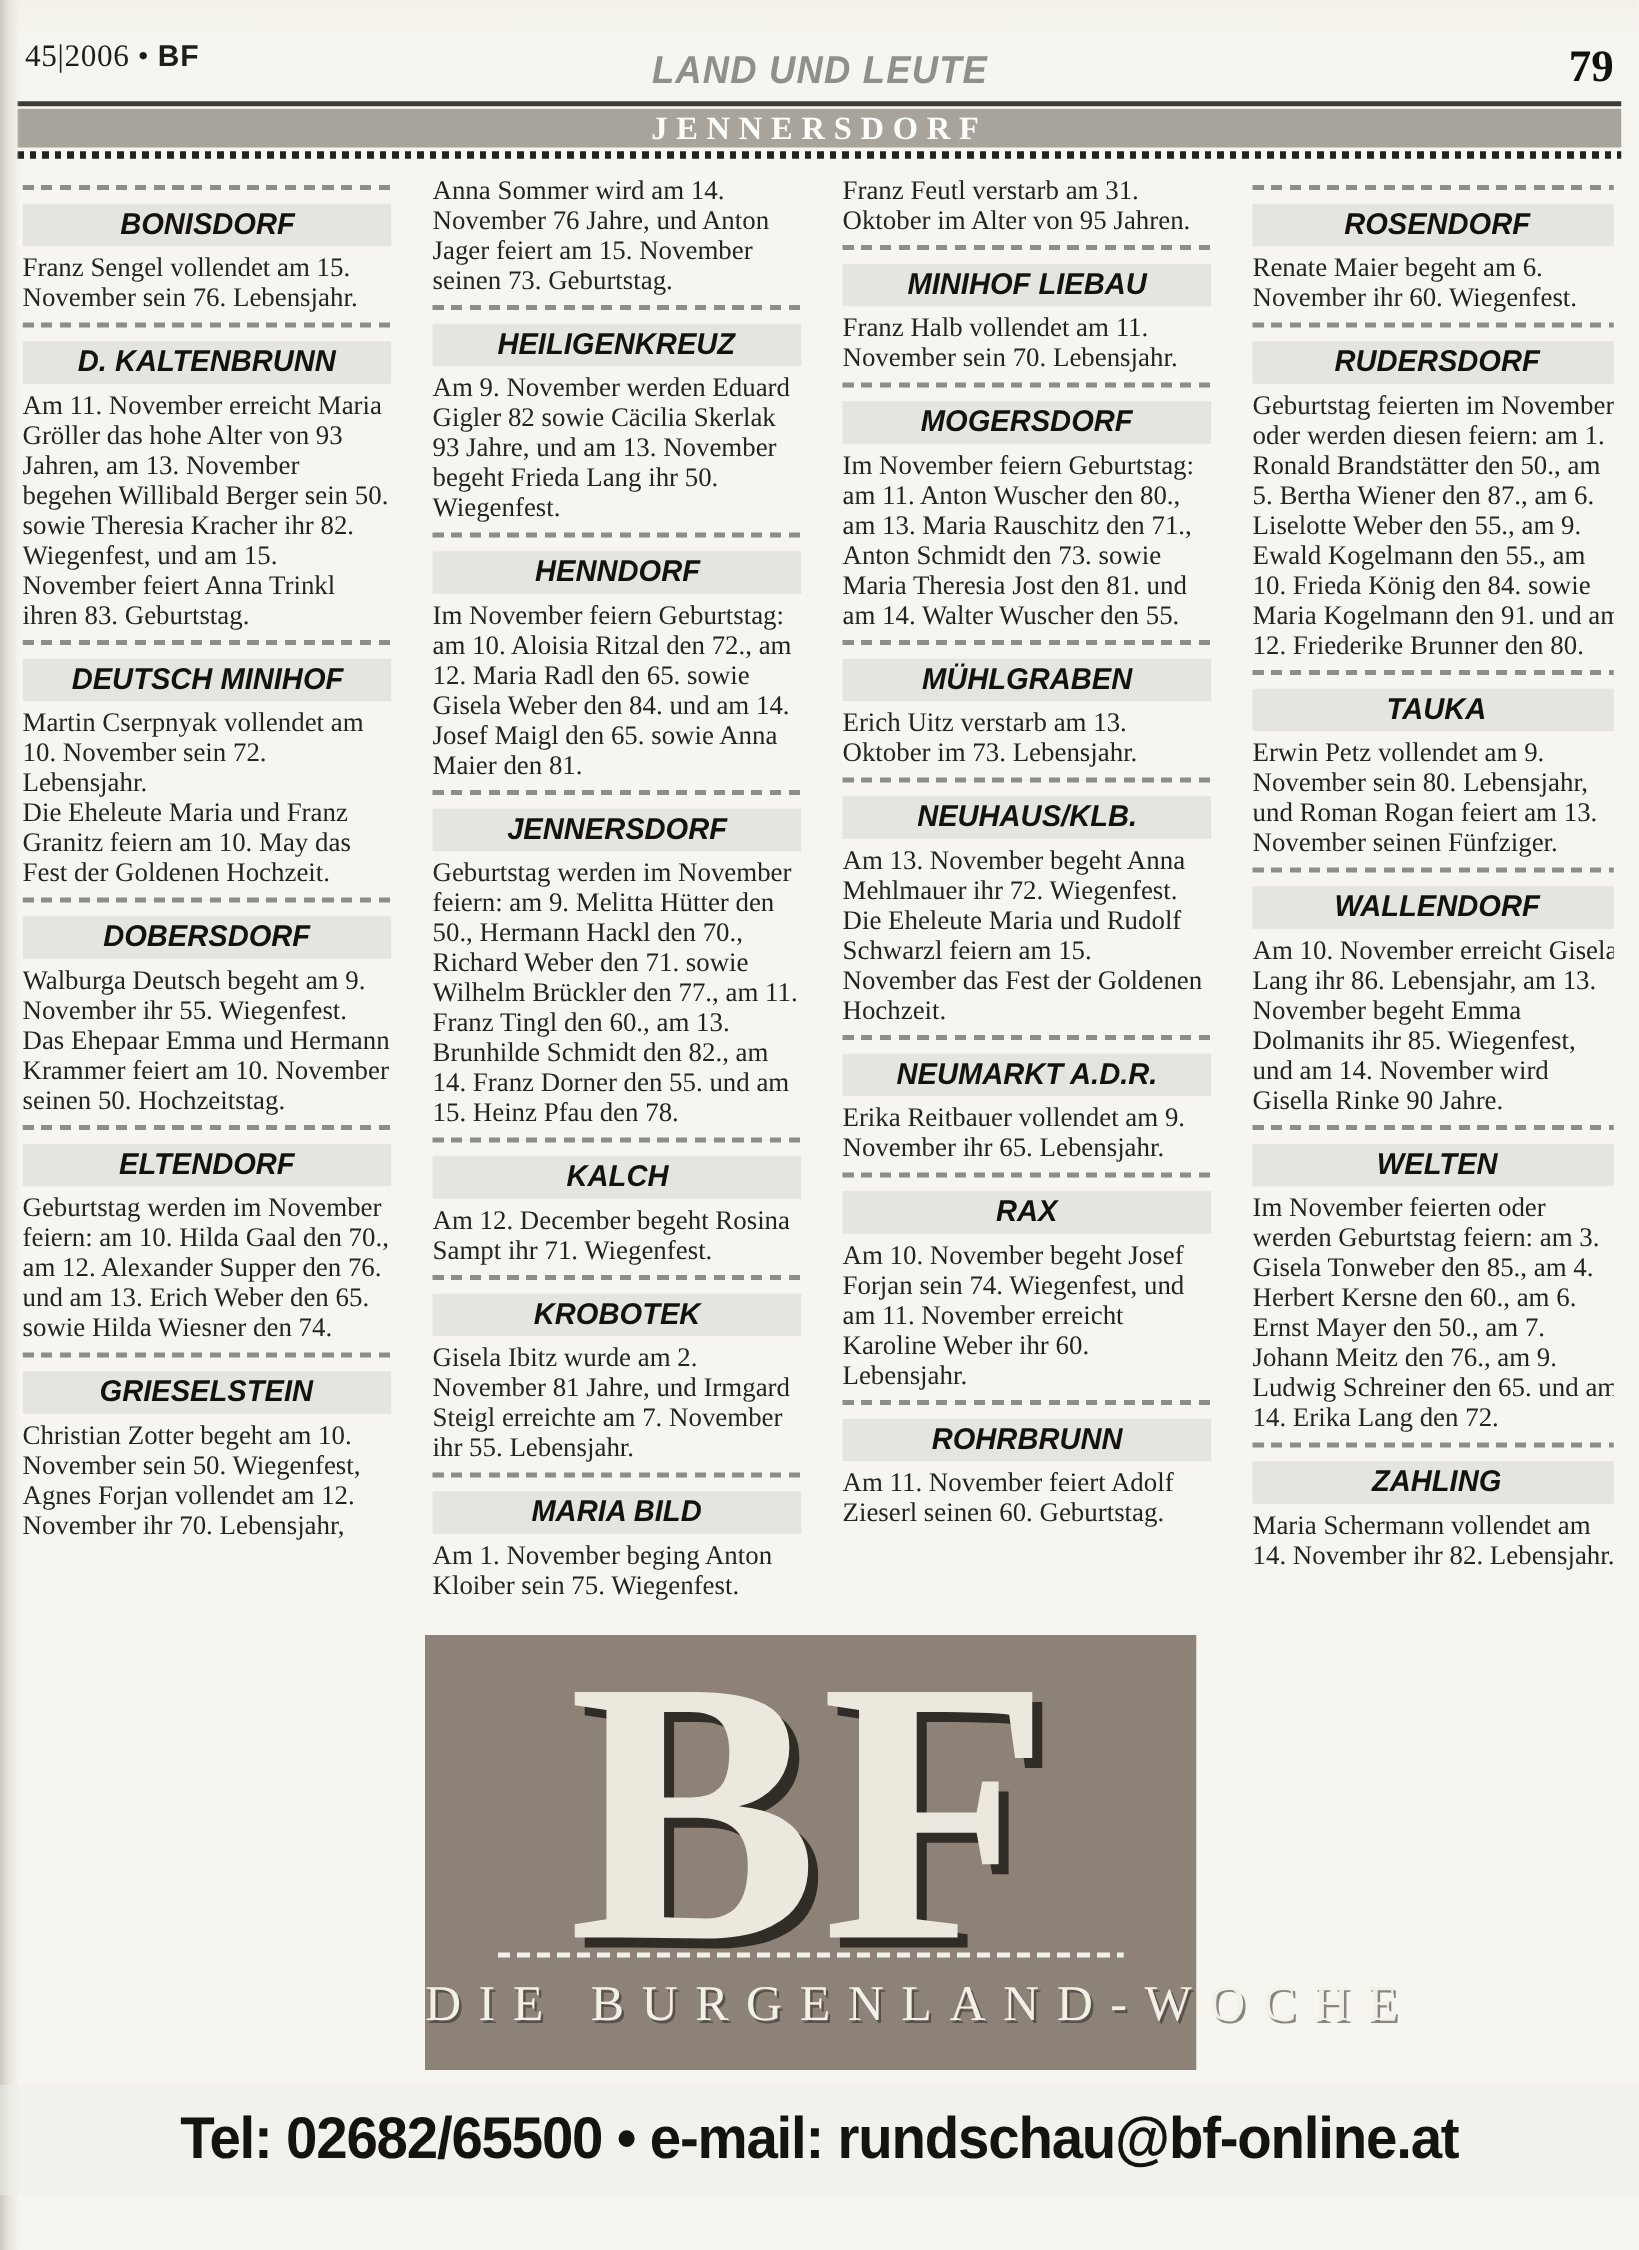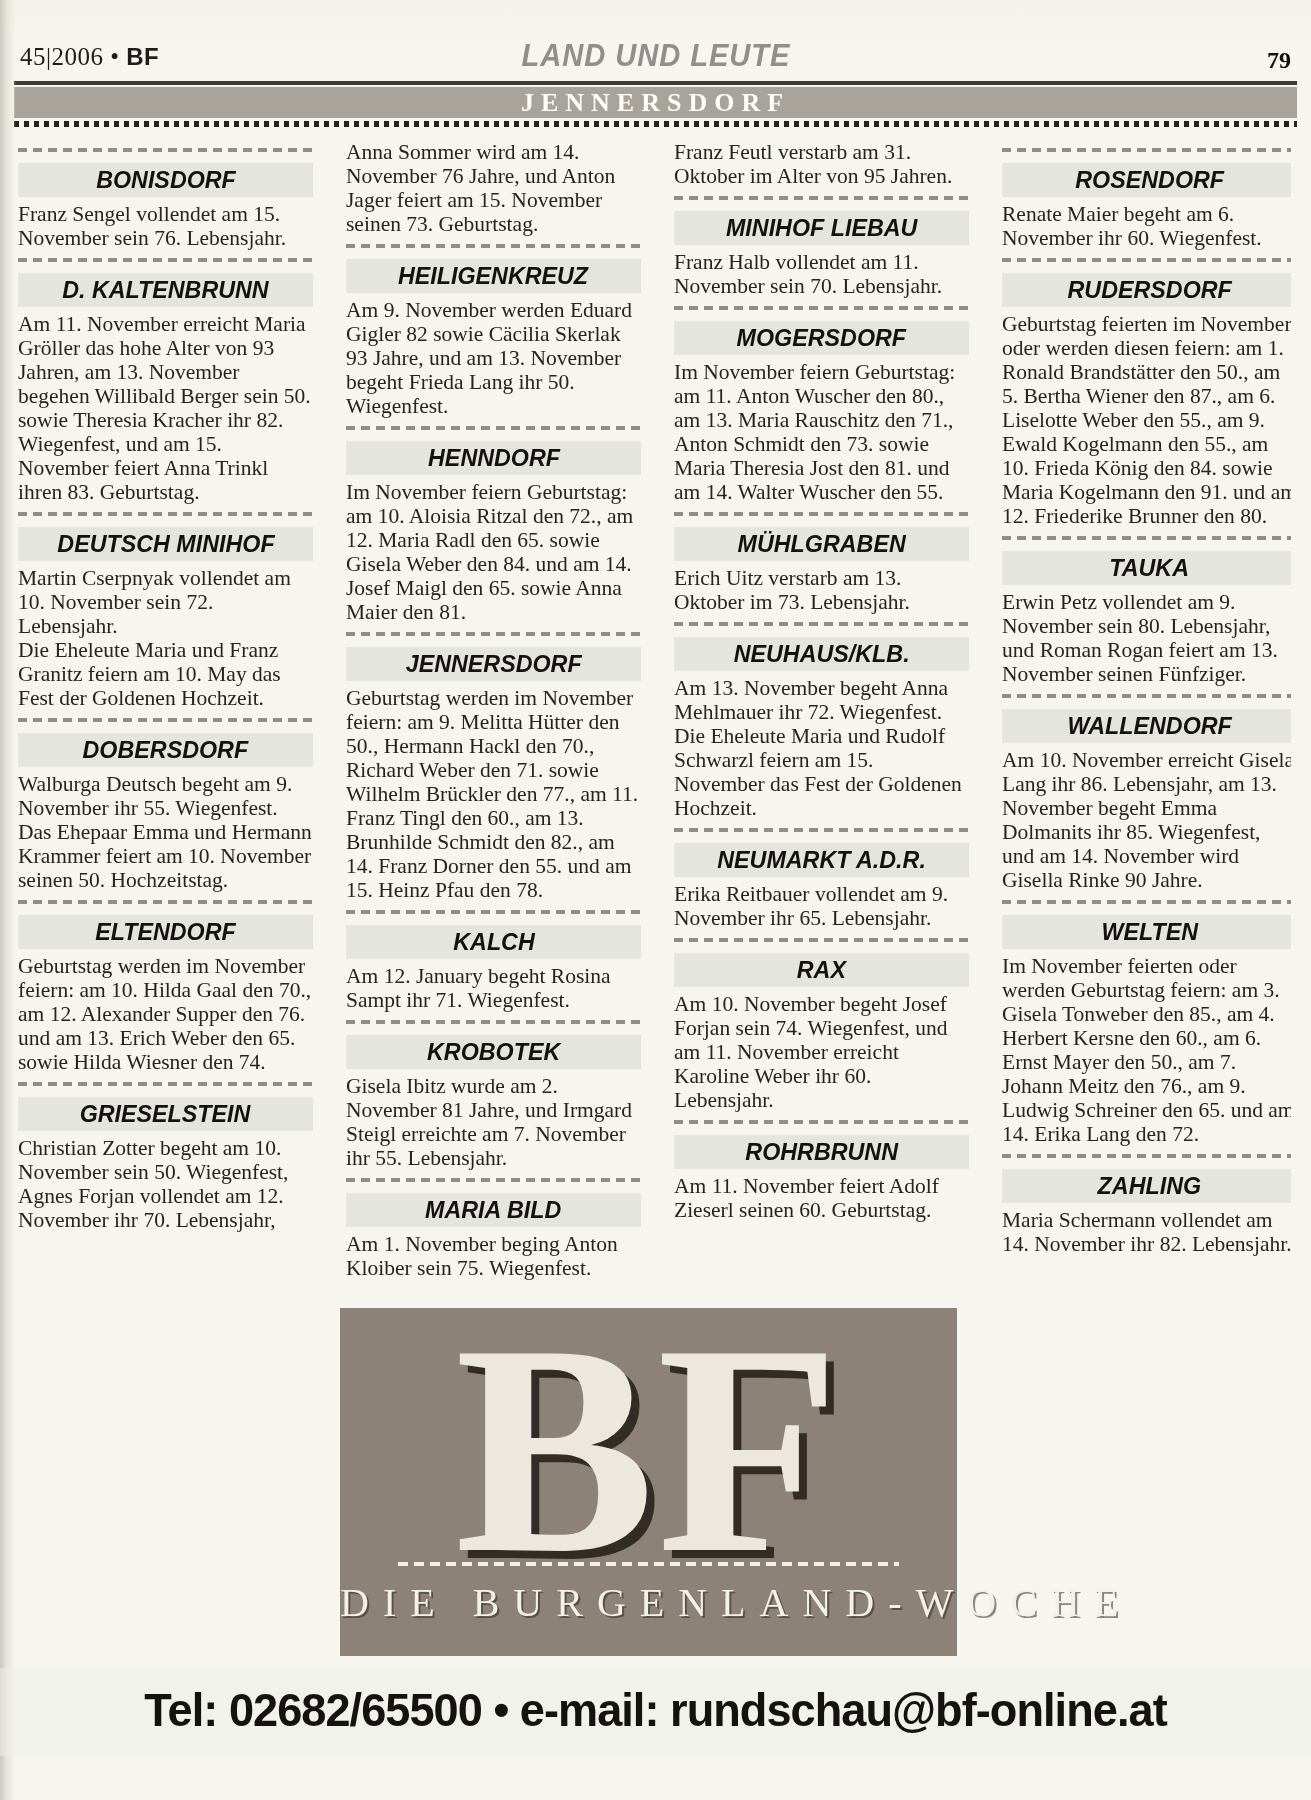--- a/index.html
+++ b/index.html
@@ -9,26 +9,26 @@
     font-family:"Liberation Serif", serif;
     position:relative;overflow:hidden;
   }
   .page{position:absolute;inset:0;background:linear-gradient(180deg,#f3f1ea 0,#f7f5ef 40px);}
   .edge-left{position:absolute;left:0;top:0;bottom:0;width:16px;
     background:linear-gradient(90deg,#cbc8bf 0,#e8e5dd 45%,rgba(247,245,239,0) 100%);}
   .scan-band{position:absolute;left:0;right:0;top:1668px;height:88px;background:#eceee9;opacity:.55;}
 
   
   .masthead{position:relative;height:42px;margin:32px 20px 0 20px;}
-  .issue{position:absolute;left:0;bottom:3px;font-size:25px;color:#1f1d19;letter-spacing:.5px;}
+  .issue{position:absolute;left:0;bottom:14px;font-size:25px;color:#1f1d19;letter-spacing:.5px;}
   .issue b{font-family:"Liberation Sans",sans-serif;font-size:24px;}
   .section-title{position:absolute;left:50%;bottom:0;transform:translateX(-50%) scaleX(.94);
     font-family:"Liberation Sans",sans-serif;font-style:italic;font-weight:bold;
     font-size:31px;color:#908f8b;letter-spacing:1px;white-space:nowrap;}
-  .pagenum{position:absolute;right:0;bottom:0;font-weight:bold;font-size:24px;color:#13110e;}
+  .pagenum{position:absolute;right:0;bottom:0;font-weight:bold;font-size:36px;color:#13110e;}
   .rule{height:4px;background:#3d3b36;margin:7px 14px 0 14px;}
   .district-bar{margin:2px 14px 0 14px;background:#a8a49b;height:31px;line-height:31px;
     text-align:center;color:#fdfdf9;font-size:26px;font-weight:bold;letter-spacing:7px;}
   .dotted{margin:3px 14px 0 14px;height:6px;
     background:repeating-linear-gradient(90deg,#23221f 0 5px,rgba(0,0,0,0) 5px 10px);}
 
   
   .columns{display:flex;gap:33px;margin:13px 20px 0 18px;height:1152px;overflow:hidden;}
   .col{flex:0 0 295px;width:295px;}
   .dash{height:4px;margin:8px 0 4px 0;
@@ -119,21 +119,21 @@
         <p class="entry">Im November feiern Geburtstag: am 10. Aloisia Ritzal den 72., am 12. Maria Radl den 65. sowie Gisela Weber den 84. und am 14. Josef Maigl den 65. sowie Anna Maier den 81.</p>
         <div class="dash"></div>
         <div class="band">
           <h3 class="heading">JENNERSDORF</h3>
         </div>
         <p class="entry">Geburtstag werden im November feiern: am 9. Melitta Hütter den 50., Hermann Hackl den 70., Richard Weber den 71. sowie Wilhelm Brückler den 77., am 11. Franz Tingl den 60., am 13. Brunhilde Schmidt den 82., am 14. Franz Dorner den 55. und am 15. Heinz Pfau den 78.</p>
         <div class="dash"></div>
         <div class="band">
           <h3 class="heading">KALCH</h3>
         </div>
-        <p class="entry">Am 12. January begeht Rosina Sampt ihr 71. Wiegenfest.</p>
+        <p class="entry">Am 12. December begeht Rosina Sampt ihr 71. Wiegenfest.</p>
         <div class="dash"></div>
         <div class="band">
           <h3 class="heading">KROBOTEK</h3>
         </div>
         <p class="entry">Gisela Ibitz wurde am 2. November 81 Jahre, und Irmgard Steigl erreichte am 7. November ihr 55. Lebensjahr.</p>
         <div class="dash"></div>
         <div class="band">
           <h3 class="heading">MARIA BILD</h3>
         </div>
         <p class="entry">Am 1. November beging Anton Kloiber sein 75. Wiegenfest.</p>

